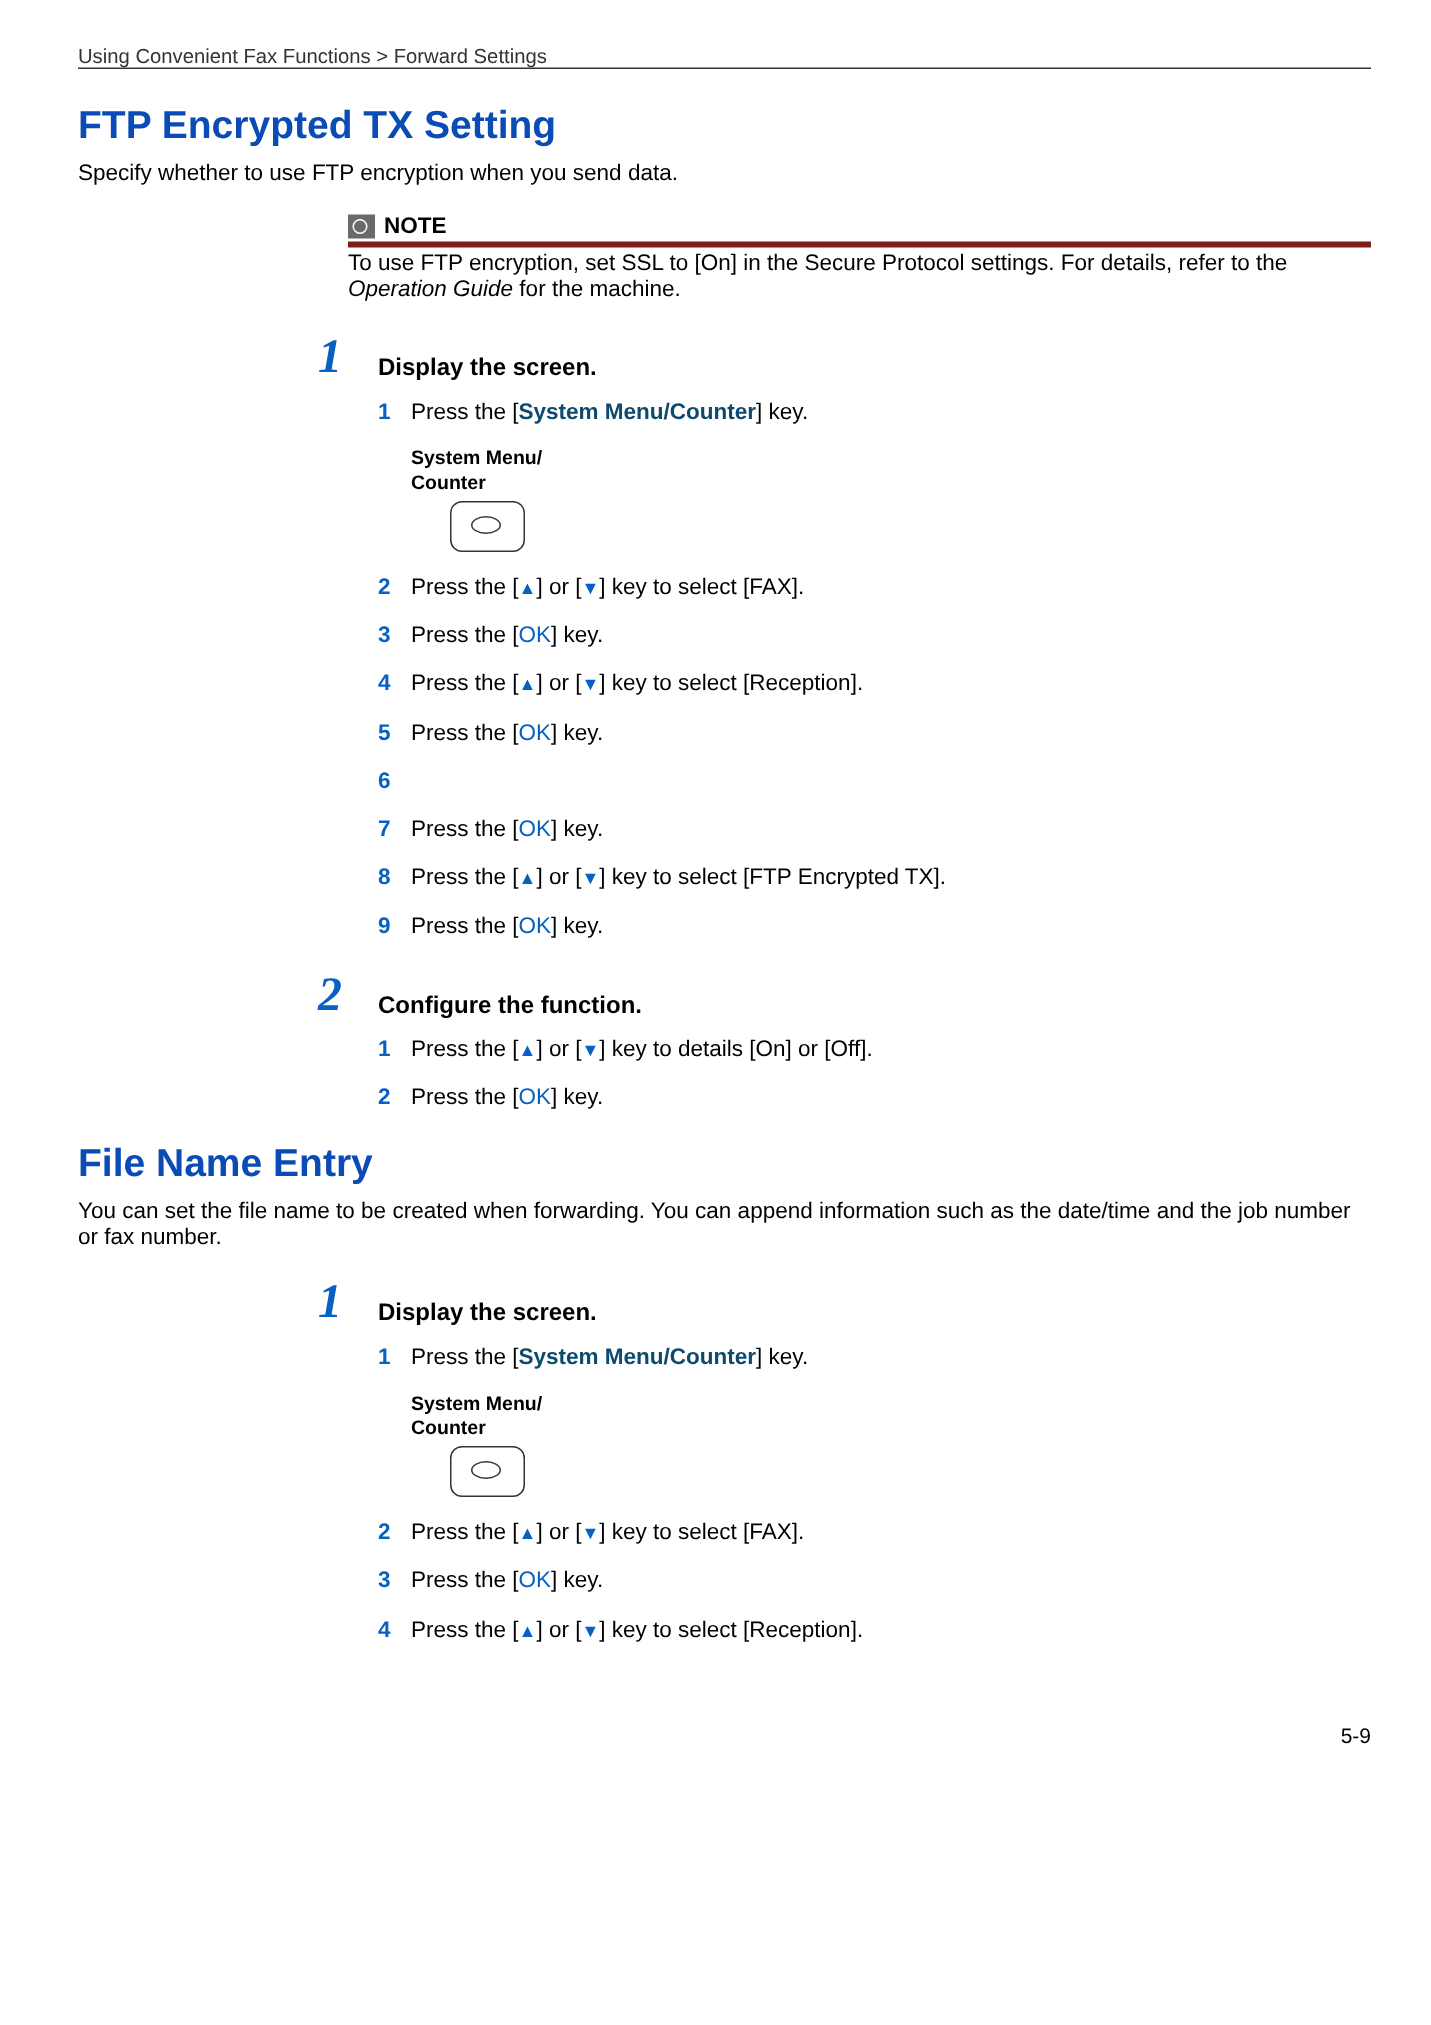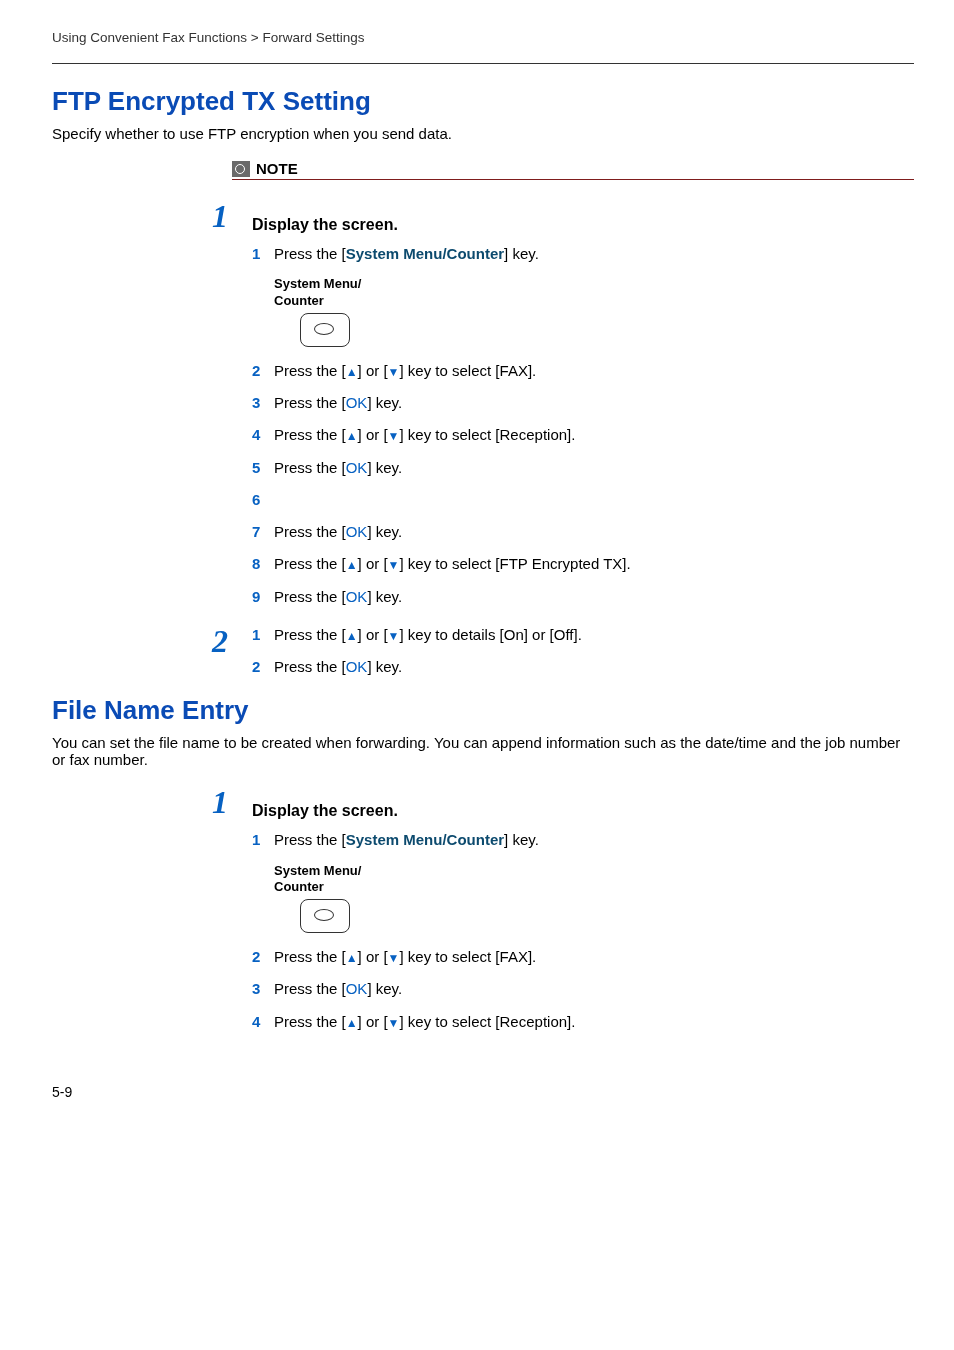--- a/index.html
+++ b/index.html
@@ -8,42 +8,42 @@
     color: #000;
     margin: 0;
     padding: 30px 40px 40px 52px;
     width: 954px;
     box-sizing: border-box;
   }
   .breadcrumb {
     font-size: 13.5px;
     color: #333;
     border-bottom: 1px solid #333;
-    padding-bottom: 18px;
+    padding-bottom: 0;
     margin-bottom: 22px;
   }
   h1.section {
     color: #0a4bb5;
     font-size: 26px;
     font-weight: bold;
     margin: 0 0 8px 0;
   }
   .intro {
     margin: 0 0 18px 0;
   }
   .notebox {
     margin-left: 180px;
     margin-bottom: 20px;
     font-size: 15px;
   }
   .notebox .notehead {
     display: flex;
     align-items: center;
     font-weight: bold;
-    border-bottom: 1px solid #7f1d1d;
+    border-bottom: 4px solid #7f1d1d;
     padding-bottom: 2px;
     gap: 6px;
   }
   .notebox .notehead .note-icon {
     display: inline-block;
     width: 18px;
     height: 16px;
     background: #6a6a6a;
     position: relative;
   }
@@ -119,37 +119,40 @@
     position: absolute;
     width: 18px;
     height: 10px;
     border: 1.5px solid #333;
     border-radius: 50%;
     left: 13px;
     top: 9px;
   }
 
   .pagenum {
-    text-align: left;
+    text-align: right;
     margin-top: 40px;
     font-size: 14px;
   }
 </style>
 </head>
 <body>
 
 <div class="breadcrumb">Using Convenient Fax Functions &gt; Forward Settings</div>
 
 <h1 class="section">FTP Encrypted TX Setting</h1>
 <p class="intro">Specify whether to use FTP encryption when you send data.</p>
 
 <div class="notebox">
   <div class="notehead">
     <span class="note-icon"></span>
     <span>NOTE</span>
+  </div>
+  <div class="notebody">
+    <span>To use FTP encryption, set SSL to [On] in the Secure Protocol settings. For details, refer to the </span><span class="italic">Operation Guide</span><span> for the machine.</span>
   </div>
 </div>
 
 <div class="step">
   <div class="bignum">1</div>
   <div class="stepbody">
     <div class="steptitle">Display the screen.</div>
     <ul class="sublist">
       <li>
         <span class="subnum">1</span>
@@ -192,20 +195,21 @@
         <span class="subnum">9</span>
         <span><span>Press the [</span><span class="okkey">OK</span><span>] key.</span></span>
       </li>
     </ul>
   </div>
 </div>
 
 <div class="step">
   <div class="bignum">2</div>
   <div class="stepbody">
+    <div class="steptitle">Configure the function.</div>
     <ul class="sublist">
       <li>
         <span class="subnum">1</span>
         <span><span>Press the [</span><span class="arrow">▲</span><span>] or [</span><span class="arrow">▼</span><span>] key to details [On] or [Off].</span></span>
       </li>
       <li>
         <span class="subnum">2</span>
         <span><span>Press the [</span><span class="okkey">OK</span><span>] key.</span></span>
       </li>
     </ul>

